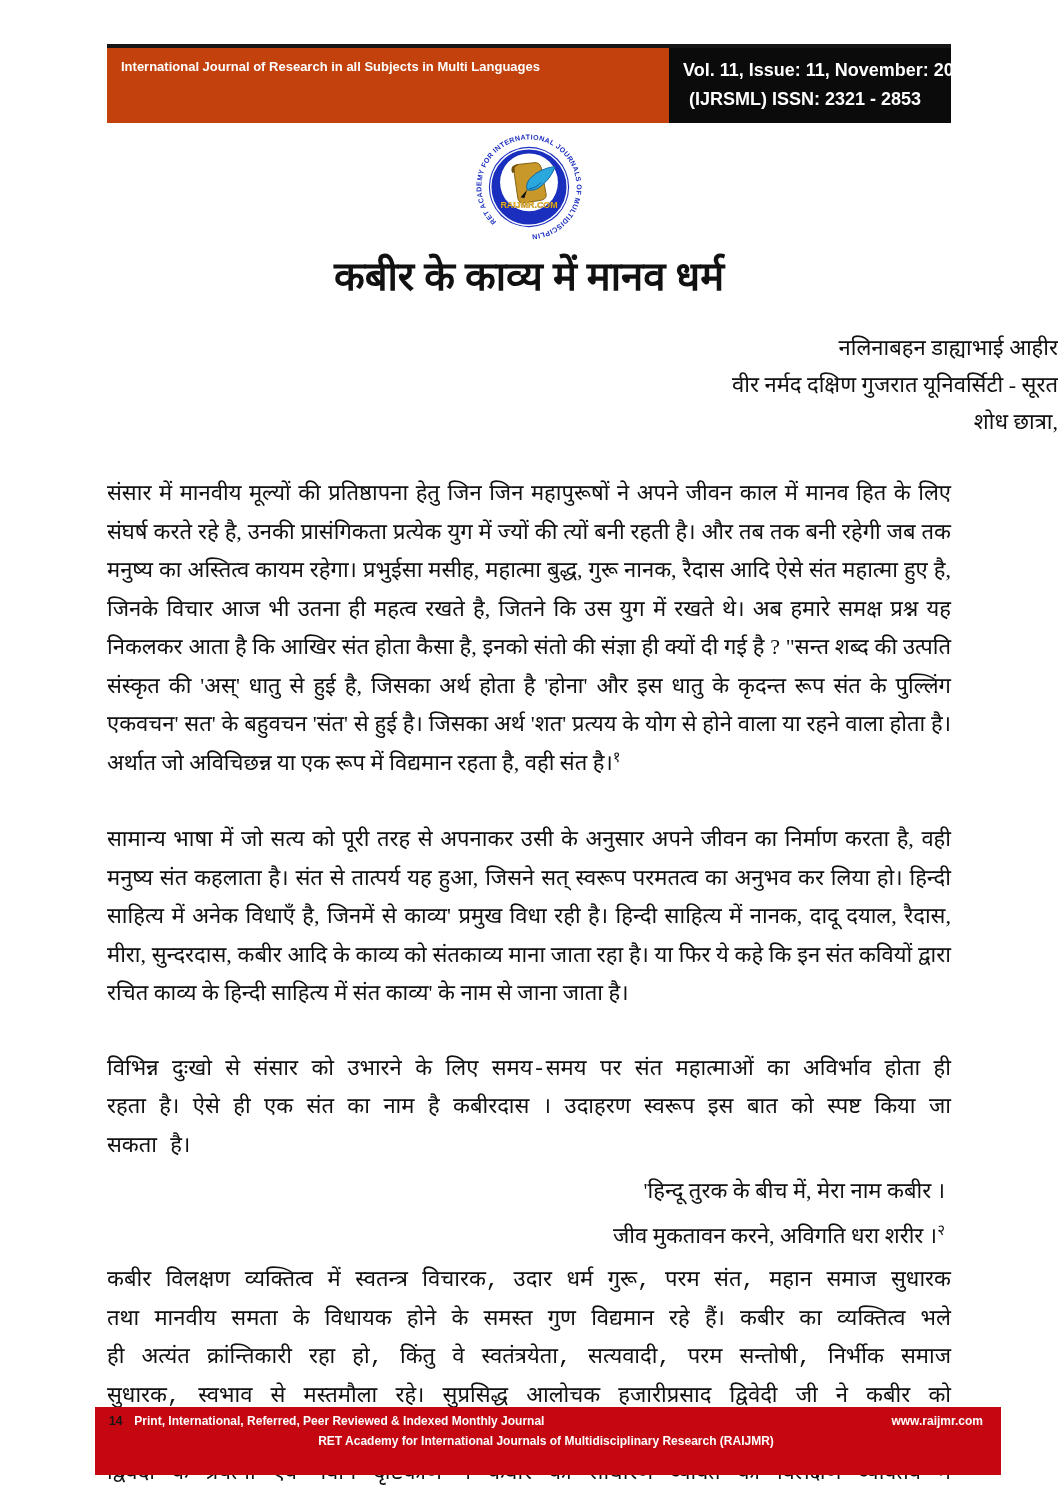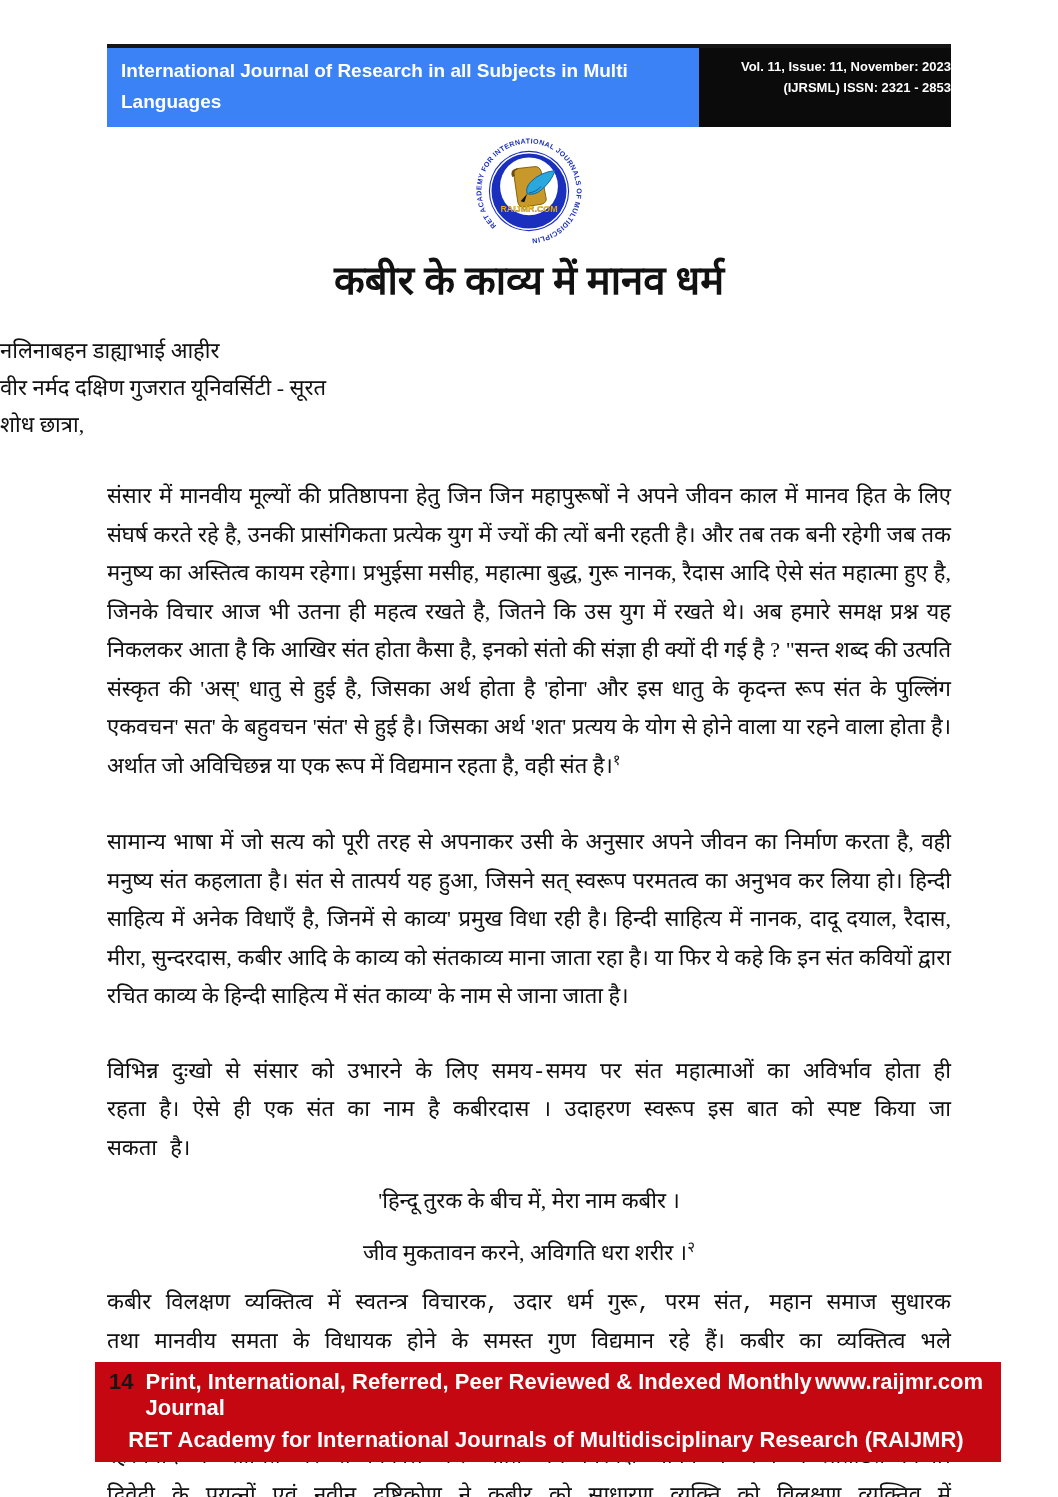--- a/index.html
+++ b/index.html
@@ -14,81 +14,81 @@
   }
 
   
   .header {
     display:flex;
     margin:44px 107px 0 107px;
     border-top:4px solid #161616;
   }
   .header-left {
     flex:1;
-    background:#3b82f6;
+    background:#c2410c;
     color:#ffffff;
     padding:8px 14px 9px 14px;
     font-family:"Liberation Sans","DejaVu Sans",sans-serif;
     font-weight:bold;
-    font-size:19px;
+    font-size:13px;
     line-height:1.62;
   }
   .header-right {
     width:238px;
     background:#0b0b0b;
     color:#ffffff;
     text-align:right;
-    padding:8px 0 9px 14px;
+    padding:8px 30px 9px 14px;
     font-family:"Liberation Sans","DejaVu Sans",sans-serif;
     font-weight:bold;
-    font-size:13px;
+    font-size:18px;
     line-height:1.62;
     white-space:nowrap;
   }
 
   
   .logo-wrap { text-align:center; margin-top:8px; height:112px; }
   .logo-wrap svg { width:112px; height:112px; }
 
   
   .article-title {
     text-align:center;
     font-size:40px;
     font-weight:bold;
     margin-top:4px;
   }
   .author-block {
-    text-align:left;
+    text-align:right;
     font-size:22px;
     line-height:37px;
     margin-top:26px;
   }
 
   
   .body-text {
     margin:34px 107px 0 107px;
     font-size:22px;
     line-height:38.5px;
     text-align:justify;
   }
   .body-text p { margin:7px 0 38px 0; }
   .body-text p.last { margin-bottom:0;font-family:Liberation Mono, monospace; }
-  .couplet { text-align:center; margin:13px !important; }
+  .couplet { text-align:right; margin:6px !important; }
   sup.fnote { font-size:15px; line-height:0; vertical-align:super; }
 
   
   .footer {
     position:absolute;
-    left:95px; right:57px; bottom:35px;
+    left:95px; right:57px; bottom:22px;
     background:#c50712;
     color:#ffffff;
     font-family:"Liberation Sans","DejaVu Sans",sans-serif;
     font-weight:bold;
-    font-size:22px;
-    padding:7px 18px 9px 14px;
+    font-size:12px;
+    padding:7px 18px 27px 14px;
   }
   .footer-line1 { display:flex; align-items:baseline; }
   .footer-line1 .page-num { color:#161616; margin-right:12px; }
   .footer-line1 .grow { flex:1; }
   .footer-line2 { text-align:center; margin-top:6px; }
 </style>
 </head>
 <body>
 
 <div class="page">

